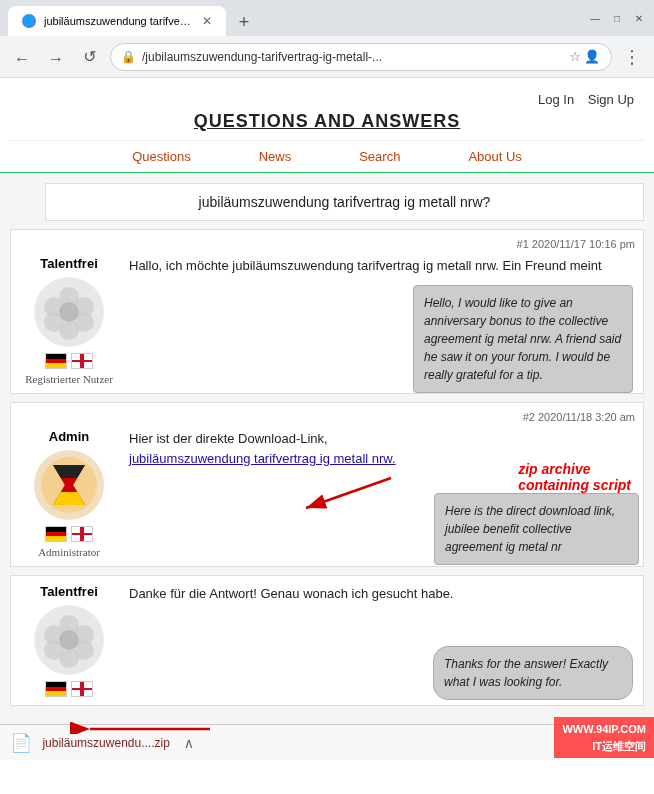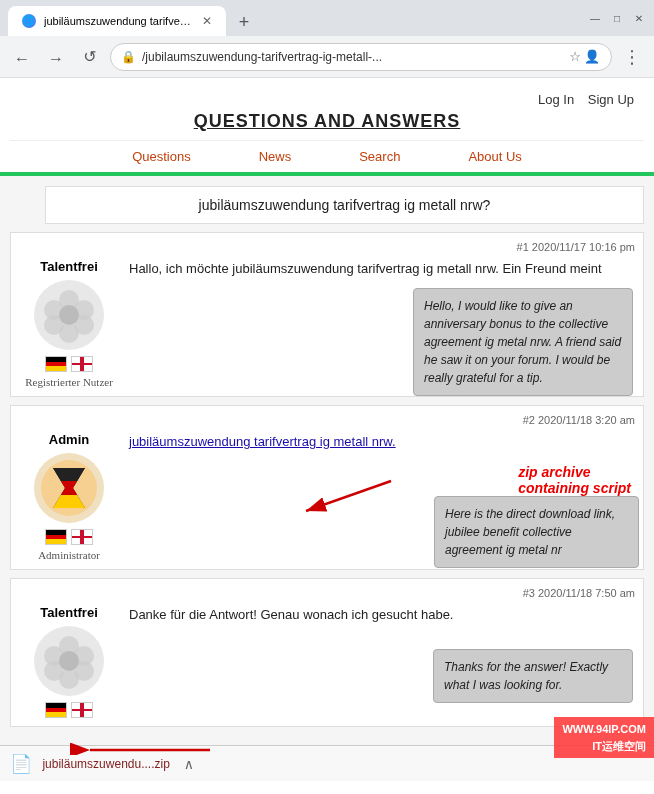--- a/index.html
+++ b/index.html
@@ -63,21 +63,21 @@
     .addr-icon { font-size: 13px; color: #666; cursor: pointer; }
     .menu-btn { width: 28px; height: 28px; display: flex; align-items: center; justify-content: center; font-size: 18px; color: #555; cursor: pointer; }
 
     
     .site-wrapper { background: #fff; }
 
     .site-header {
       background: #fff;
       text-align: center;
       padding: 14px 10px 0;
-      border-bottom: 4px solid #22c55e;
+      border-bottom: 1px solid #22c55e;
     }
     .site-title {
       font-size: 18px;
       font-weight: bold;
       letter-spacing: 1px;
       color: #222;
       margin-bottom: 8px;
       text-decoration: underline;
     }
     .auth-links {
@@ -370,20 +370,21 @@
               <rect x="14" y="37" width="32" height="13" fill="#FFCC00" clip-path="url(#hgclip)"></rect>
             </svg>
           </div>
           <div class="flag-badges">
             <span class="flag flag-de"></span>
             <span class="flag flag-uk"></span>
           </div>
           <div class="user-role">Administrator</div>
         </div>
         <div class="post-body">
+          <span>Hier ist der direkte Download-Link,<br></span>
           <a class="post-link">jubiläumszuwendung tarifvertrag ig metall nrw.</a>
         </div>
       </div>
 
       <div class="translation-tooltip" style="top:90px; right:4px; width:205px;">
         Here is the direct download link, jubilee benefit collective agreement ig metal nr
       </div>
 
       <div class="annotation-label" style="top:58px; right:12px; font-size:14px; font-style:italic;">
         zip archive<br>containing script
@@ -393,24 +394,20 @@
         <defs>
           <marker id="arrowhead2" markerWidth="8" markerHeight="6" refX="8" refY="3" orient="auto">
             <polygon points="0 0, 8 3, 0 6" fill="#cc0000"></polygon>
           </marker>
         </defs>
         <line x1="380" y1="75" x2="295" y2="105" stroke="#cc0000" stroke-width="2.5" marker-end="url(#arrowhead2)"></line>
       </svg>
     </div>
 
     <div class="post-box post-container" style="min-height:120px;">
-      <div class="post-meta">
-        <span>#3</span>
-        <span>  2020/11/18  7:50 am</span>
-      </div>
       <div class="post-inner">
         <div class="post-user">
           <div class="user-name">Talentfrei</div>
           <div class="user-avatar">
             <svg width="60" height="60" viewBox="0 0 60 60">
               <circle cx="30" cy="15" r="10" fill="#ccc" opacity="0.7"></circle>
               <circle cx="45" cy="25" r="10" fill="#ccc" opacity="0.7"></circle>
               <circle cx="45" cy="40" r="10" fill="#ccc" opacity="0.7"></circle>
               <circle cx="30" cy="48" r="10" fill="#ccc" opacity="0.7"></circle>
               <circle cx="15" cy="40" r="10" fill="#ccc" opacity="0.7"></circle>
@@ -421,21 +418,21 @@
           <div class="flag-badges">
             <span class="flag flag-de"></span>
             <span class="flag flag-uk"></span>
           </div>
         </div>
         <div class="post-body">
           <span>Danke für die Antwort! Genau wonach ich gesucht habe.</span>
         </div>
       </div>
 
-      <div class="translation-tooltip" style="top:70px; right:10px; width:200px;">
+      <div class="translation-tooltip" style="top:70px; right:10px; width:200px;border-radius:15px;">
         Thanks for the answer! Exactly what I was looking for.
       </div>
     </div>
 
     <div style="position:relative; height:0;">
       <svg style="position:absolute; top:-180px; left:0; width:640px; height:200px; pointer-events:none;">
         <defs>
           <marker id="arrowhead3" markerWidth="8" markerHeight="6" refX="0" refY="3" orient="auto">
             <polygon points="8 0, 0 3, 8 6" fill="#cc0000"></polygon>
           </marker>

